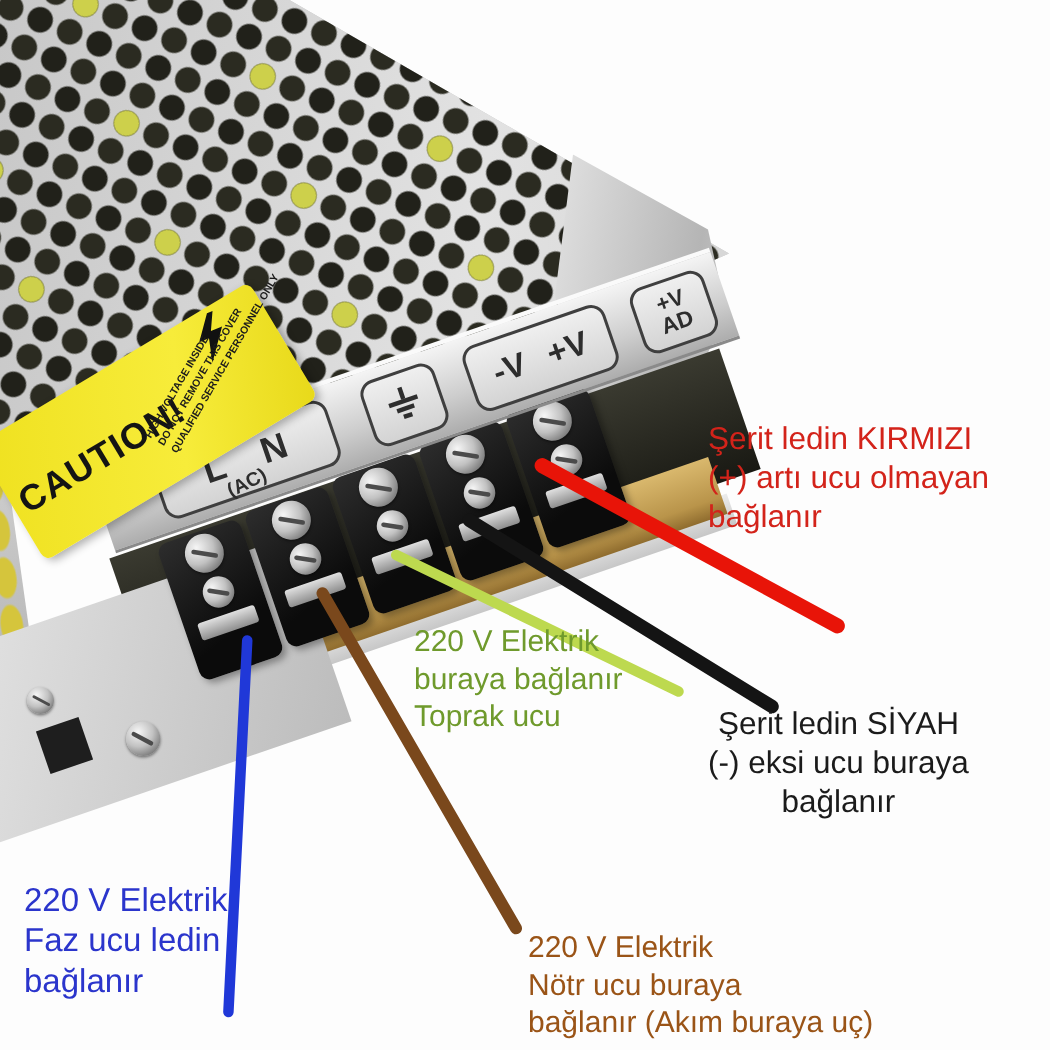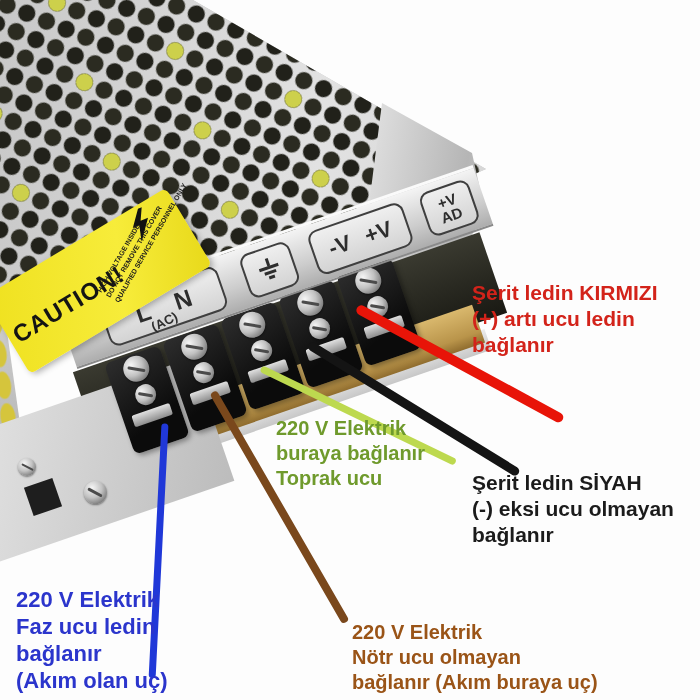--- a/index.html
+++ b/index.html
@@ -94,23 +94,23 @@
 
   
   .wire{position:absolute;z-index:8;transform-origin:0 50%;border-radius:6px;}
   .wire.blue {left:165px;top:420px;width:255px;height:7px;background:#2038d8;transform:rotate(92.9deg);}
   .wire.brown{left:213px;top:388px;width:266px;height:8px;background:#7a481c;transform:rotate(60deg);}
   .wire.green{left:261px;top:365px;width:216px;height:7px;background:#bdd94f;transform:rotate(25.8deg);}
   .wire.black{left:309px;top:340px;width:246px;height:9px;background:#141414;transform:rotate(31.6deg);}
   .wire.red  {left:357px;top:303px;width:234px;height:10px;background:#e81408;transform:rotate(28.5deg);}
 
   
-  .ann{position:absolute;z-index:9;font-weight:bold;white-space:nowrap;}
+  .ann{position:absolute;z-index:9;font-weight:normal;white-space:nowrap;}
   .ann-red   {left:472px;top:280px;color:#d3231a;font-size:21px;line-height:26px;}
-  .ann-black {left:472px;top:470px;color:#1b1b1b;font-size:21px;line-height:26px;}
+  .ann-black {left:472px;top:470px;color:#1b1b1b;font-size:21px;line-height:26px;text-align:center;}
   .ann-green {left:276px;top:416px;color:#6f9a2c;font-size:20px;line-height:25px;}
   .ann-blue  {left:16px; top:586px;color:#2b35cc;font-size:22px;line-height:27px;}
   .ann-brown {left:352px;top:620px;color:#9a5417;font-size:20px;line-height:25px;}
 </style>
 </head>
 <body>
 
 <div class="stage">
 
   <div class="top-clip">
@@ -194,42 +194,41 @@
   </div>
 
   <div class="wire blue"></div>
   <div class="wire brown"></div>
   <div class="wire green"></div>
   <div class="wire black"></div>
   <div class="wire red"></div>
 
   <div class="ann ann-red">
     <div>Şerit ledin KIRMIZI</div>
-    <div>(+) artı ucu ledin</div>
+    <div>(+) artı ucu olmayan</div>
     <div>bağlanır</div>
   </div>
 
   <div class="ann ann-black">
     <div>Şerit ledin SİYAH</div>
-    <div>(-) eksi ucu olmayan</div>
+    <div>(-) eksi ucu buraya</div>
     <div>bağlanır</div>
   </div>
 
   <div class="ann ann-green">
     <div>220 V Elektrik</div>
     <div>buraya bağlanır</div>
     <div>Toprak ucu</div>
   </div>
 
   <div class="ann ann-blue">
     <div>220 V Elektrik</div>
     <div>Faz ucu ledin</div>
     <div>bağlanır</div>
-    <div>(Akım olan uç)</div>
   </div>
 
   <div class="ann ann-brown">
     <div>220 V Elektrik</div>
-    <div>Nötr ucu olmayan</div>
+    <div>Nötr ucu buraya</div>
     <div>bağlanır (Akım buraya uç)</div>
   </div>
 
 </div>
 
 </body></html>

